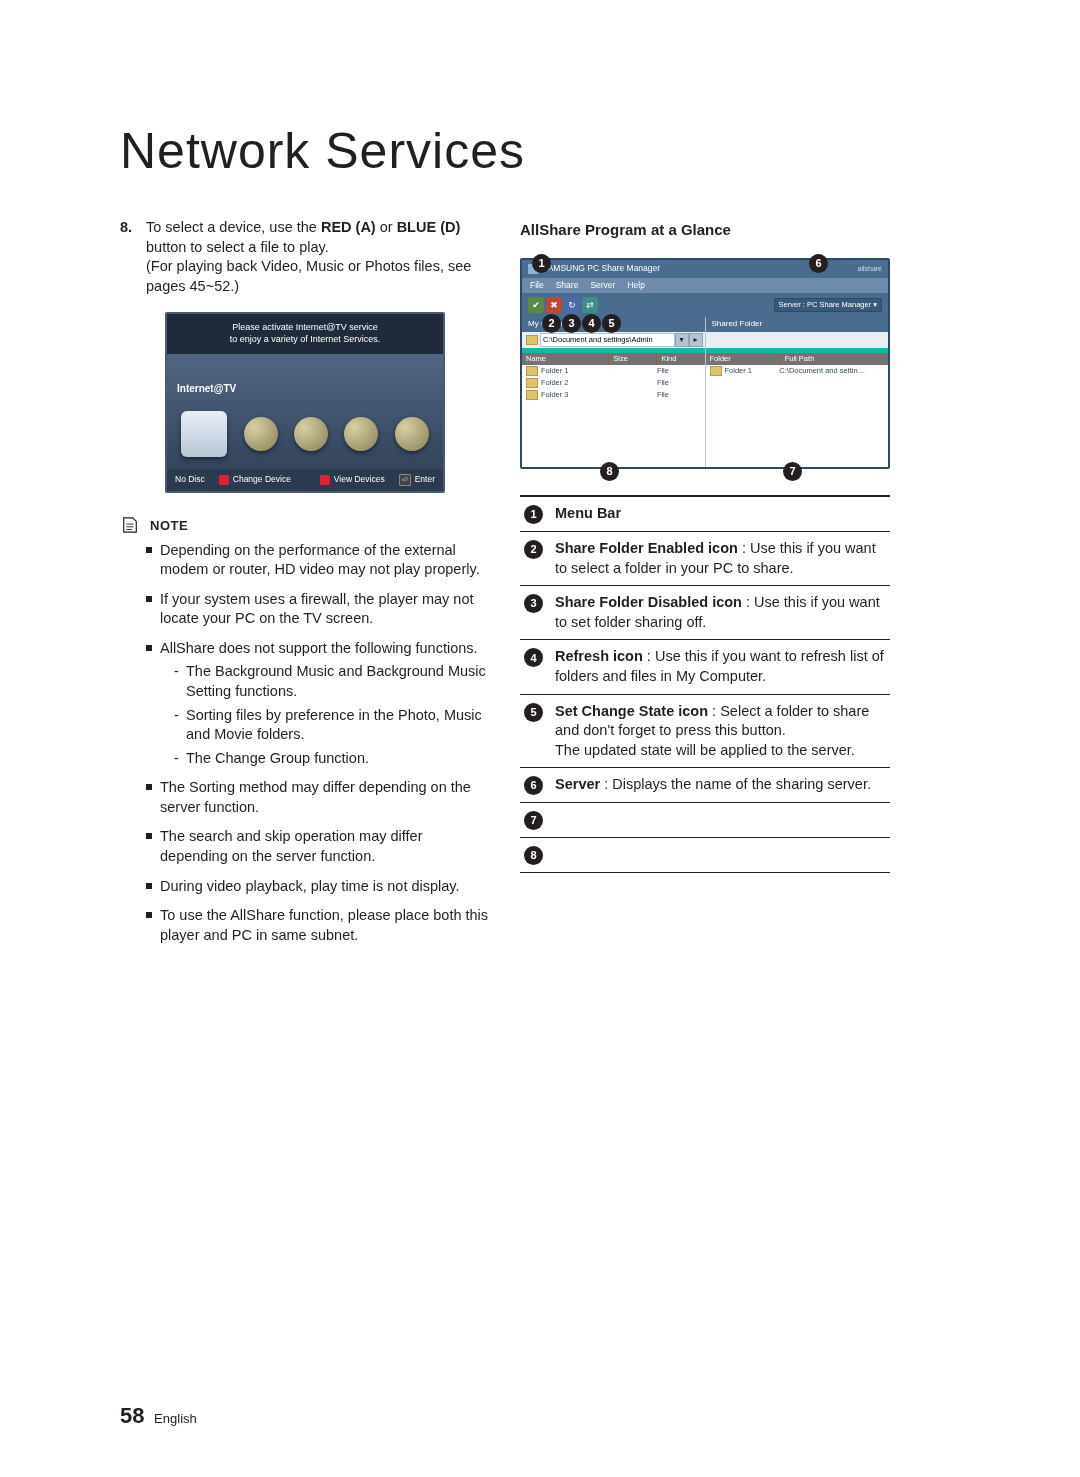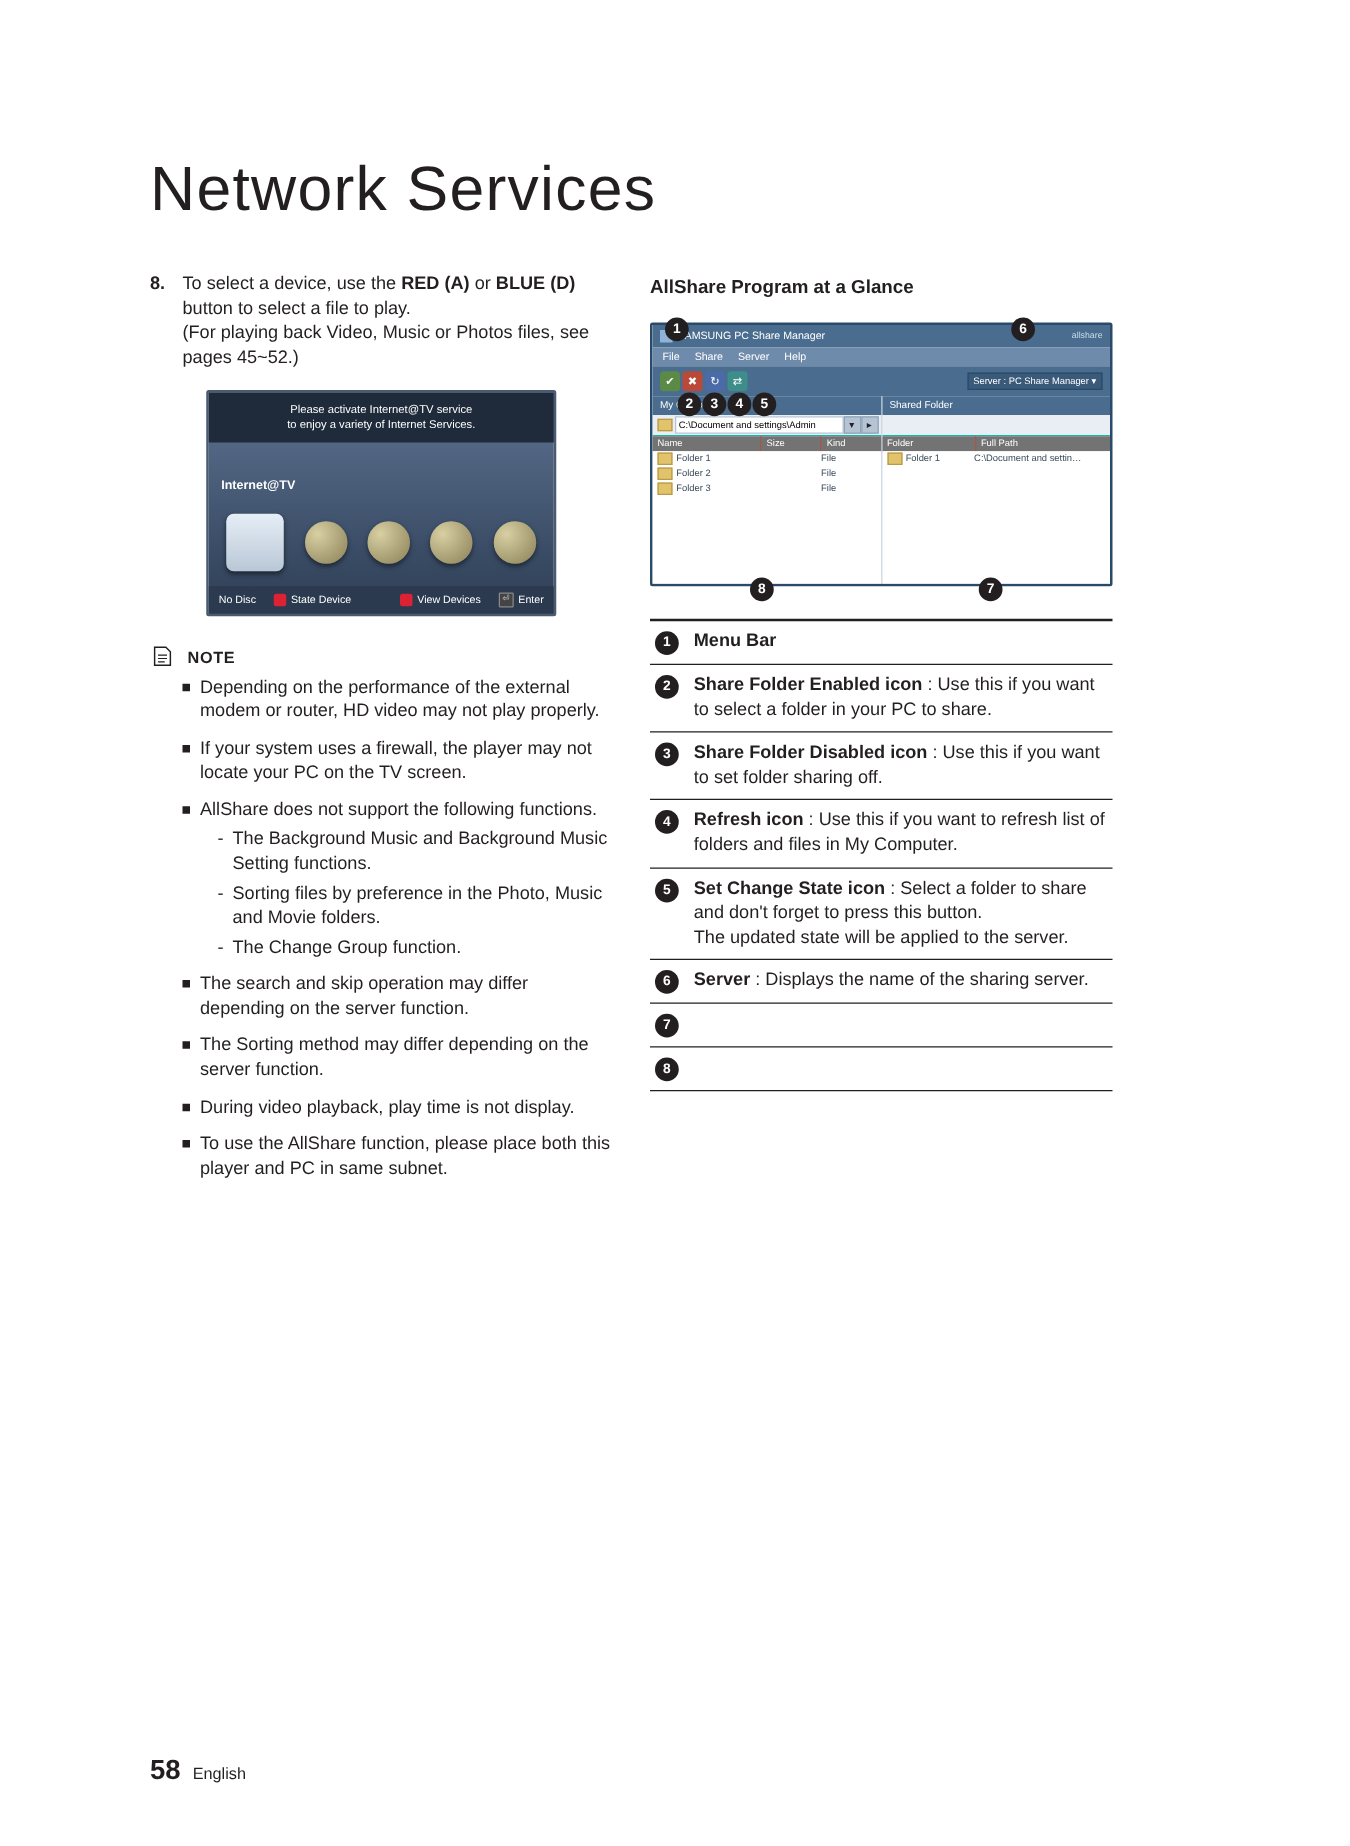--- a/index.html
+++ b/index.html
@@ -230,21 +230,21 @@
   .pane-head {
     background: #4a6d8f;
     color: #fff;
     font-size: 8px;
     padding: 2px 6px;
   }
   .path-row {
     display: flex;
     align-items: center;
     background: #e8eef4;
-    border-bottom: 1px solid #14b8a6;
+    border-bottom: 5px solid #14b8a6;
     padding: 1px 2px;
   }
   .path-row input {
     flex: 1;
     font-size: 7.5px;
     border: 1px solid #b5c3d2;
     padding: 0 2px;
     background: #fff;
     height: 12px;
   }
@@ -376,21 +376,21 @@
           <div class="ico first"></div>
           <div class="ico"></div>
           <div class="ico"></div>
           <div class="ico"></div>
           <div class="ico"></div>
         </div>
         <div class="tv-bottom">
           <span>No Disc</span>
           <span class="chip">
             <span class="sq red"></span>
-            <span>State Device</span>
+            <span>Change Device</span>
           </span>
           <span style="flex:1"></span>
           <span class="chip">
             <span class="sq red"></span>
             <span>View Devices</span>
           </span>
           <span class="chip">
             <span class="sq enter">⏎</span>
             <span>Enter</span>
           </span>
@@ -409,22 +409,22 @@
           <li>Depending on the performance of the external modem or router, HD video may not play properly.</li>
           <li>If your system uses a firewall, the player may not locate your PC on the TV screen.</li>
           <li>
             <span>AllShare does not support the following functions.</span>
             <ul class="dash">
               <li>The Background Music and Background Music Setting functions.</li>
               <li>Sorting files by preference in the Photo, Music and Movie folders.</li>
               <li>The Change Group function.</li>
             </ul>
           </li>
+          <li>The Sorting method may differ depending on the server function.</li>
           <li>The search and skip operation may differ depending on the server function.</li>
-          <li>The Sorting method may differ depending on the server function.</li>
           <li>During video playback, play time is not display.</li>
           <li>To use the AllShare function, please place both this player and PC in same subnet.</li>
         </ul>
       </div>
     </div>
 
     <div class="col">
       <div class="subhead">AllShare Program at a Glance</div>
 
       <div class="allshare-wrap">

